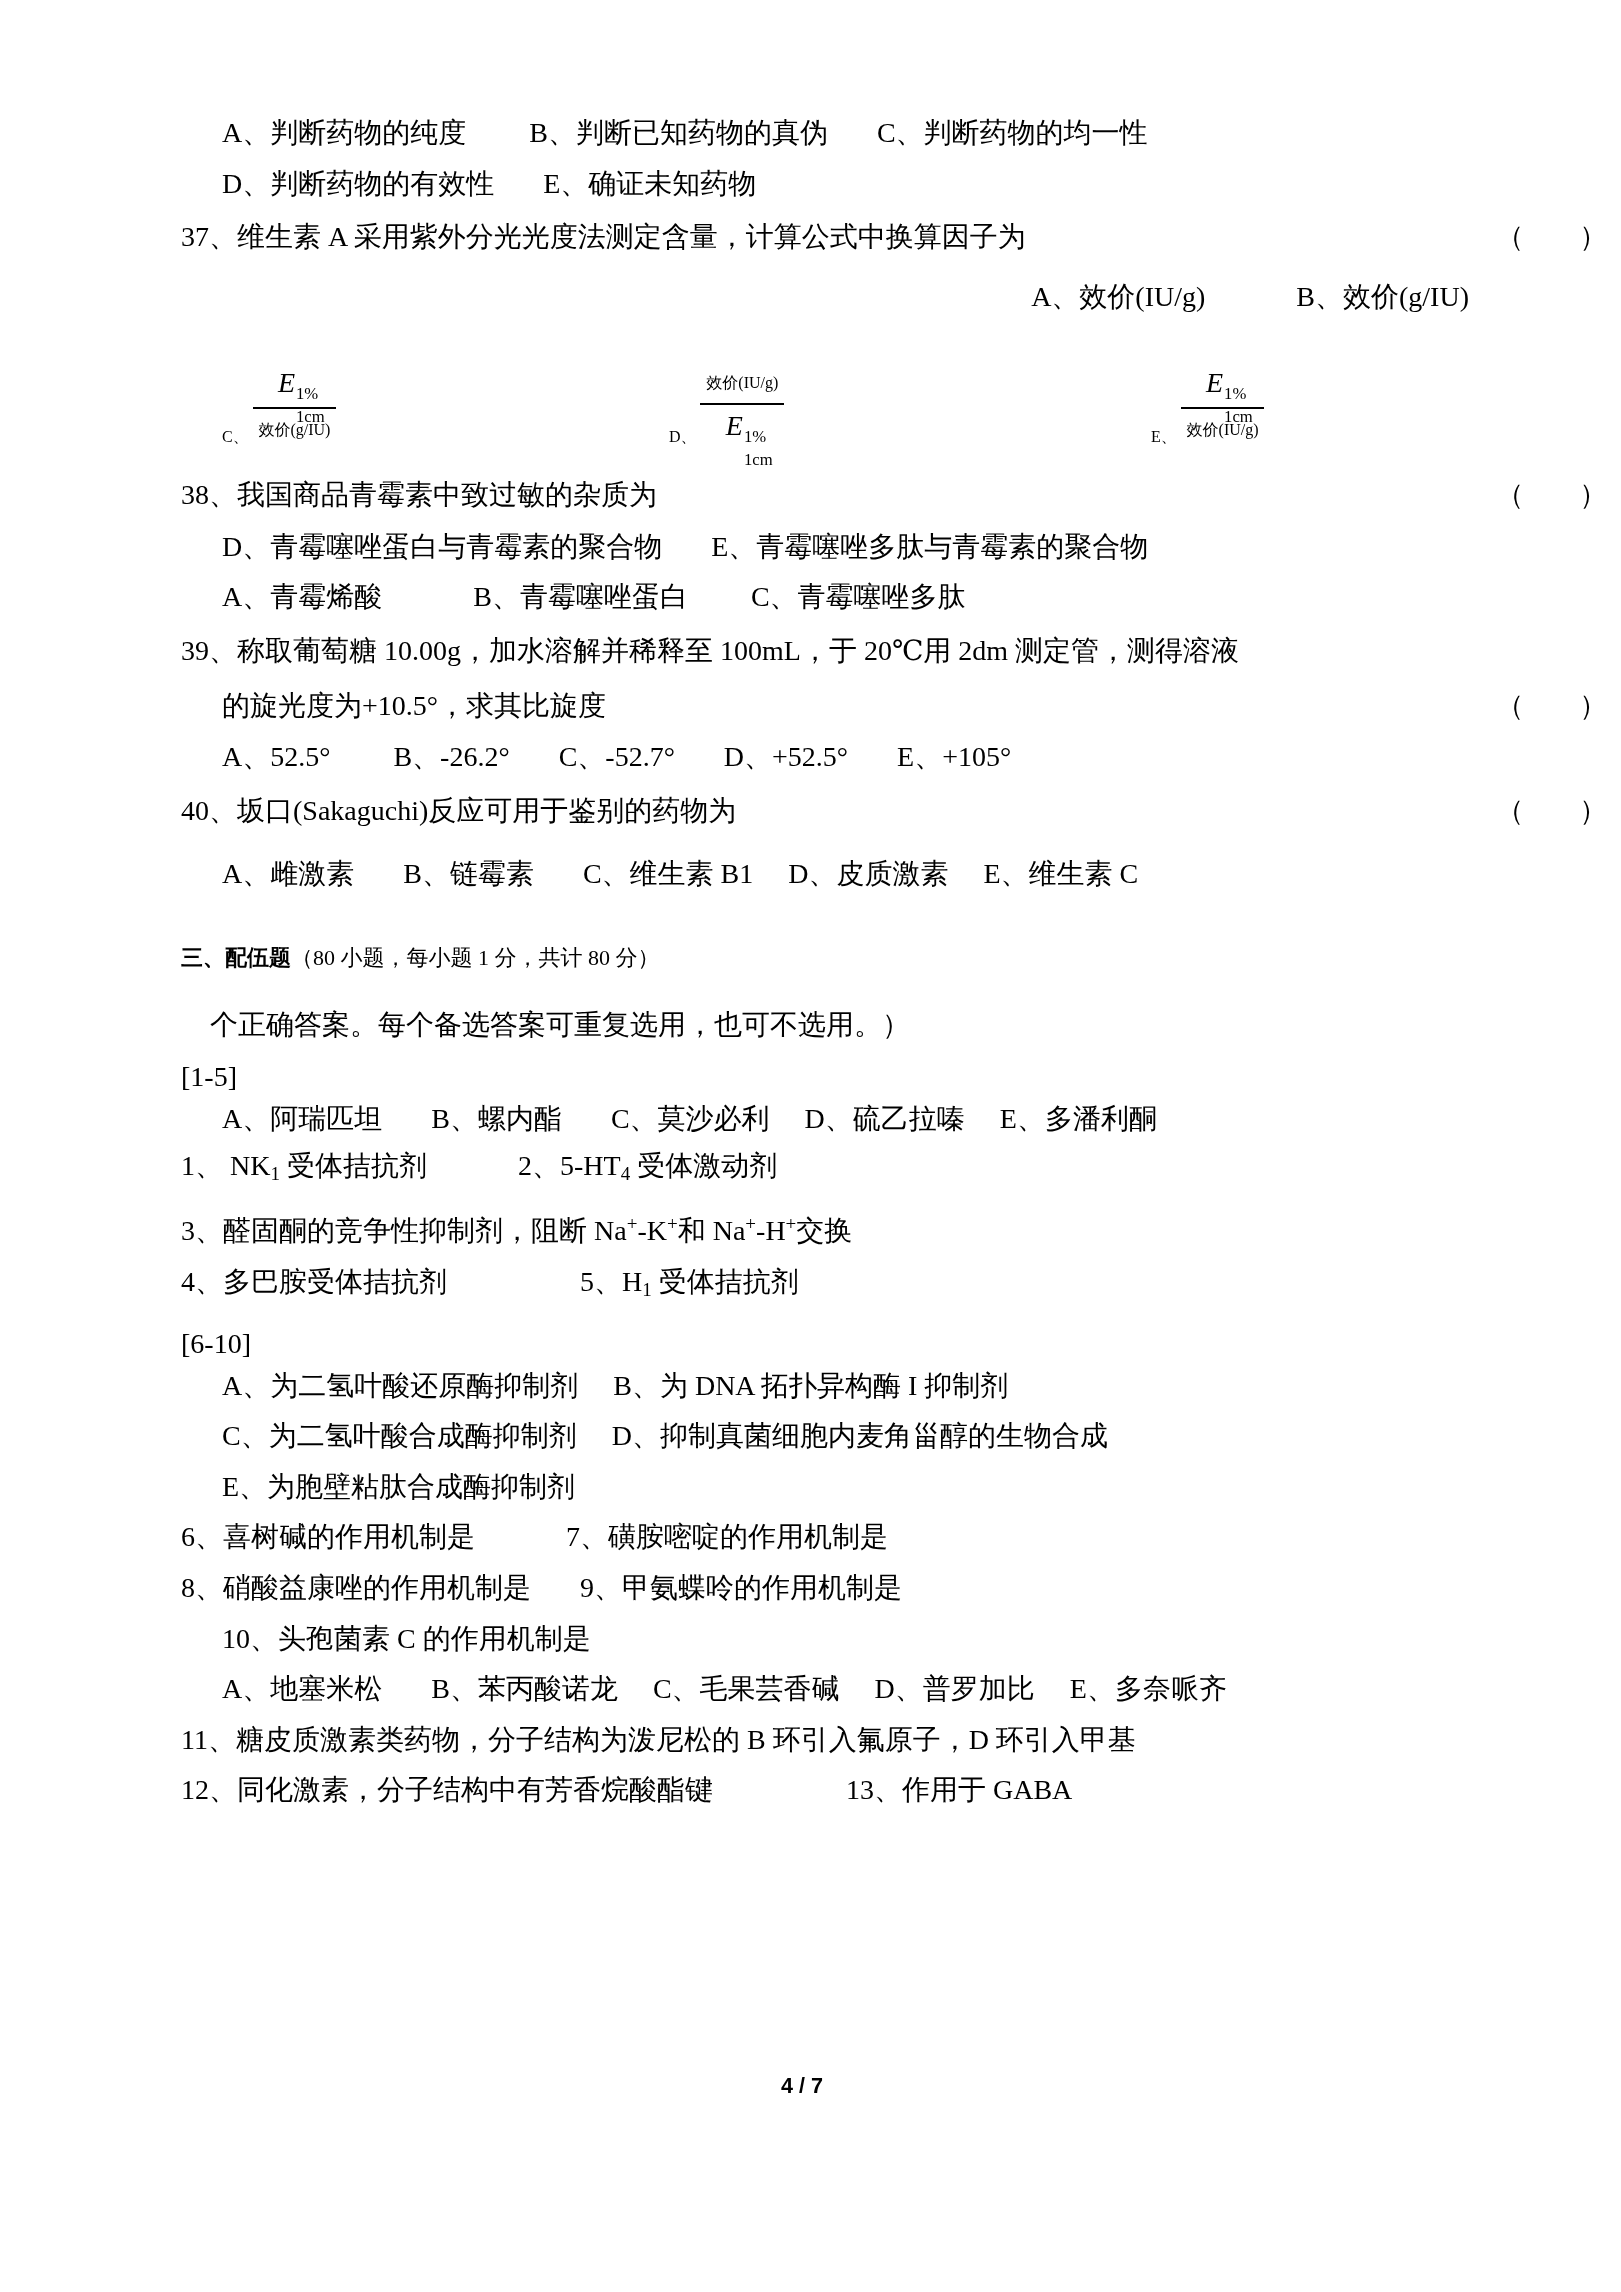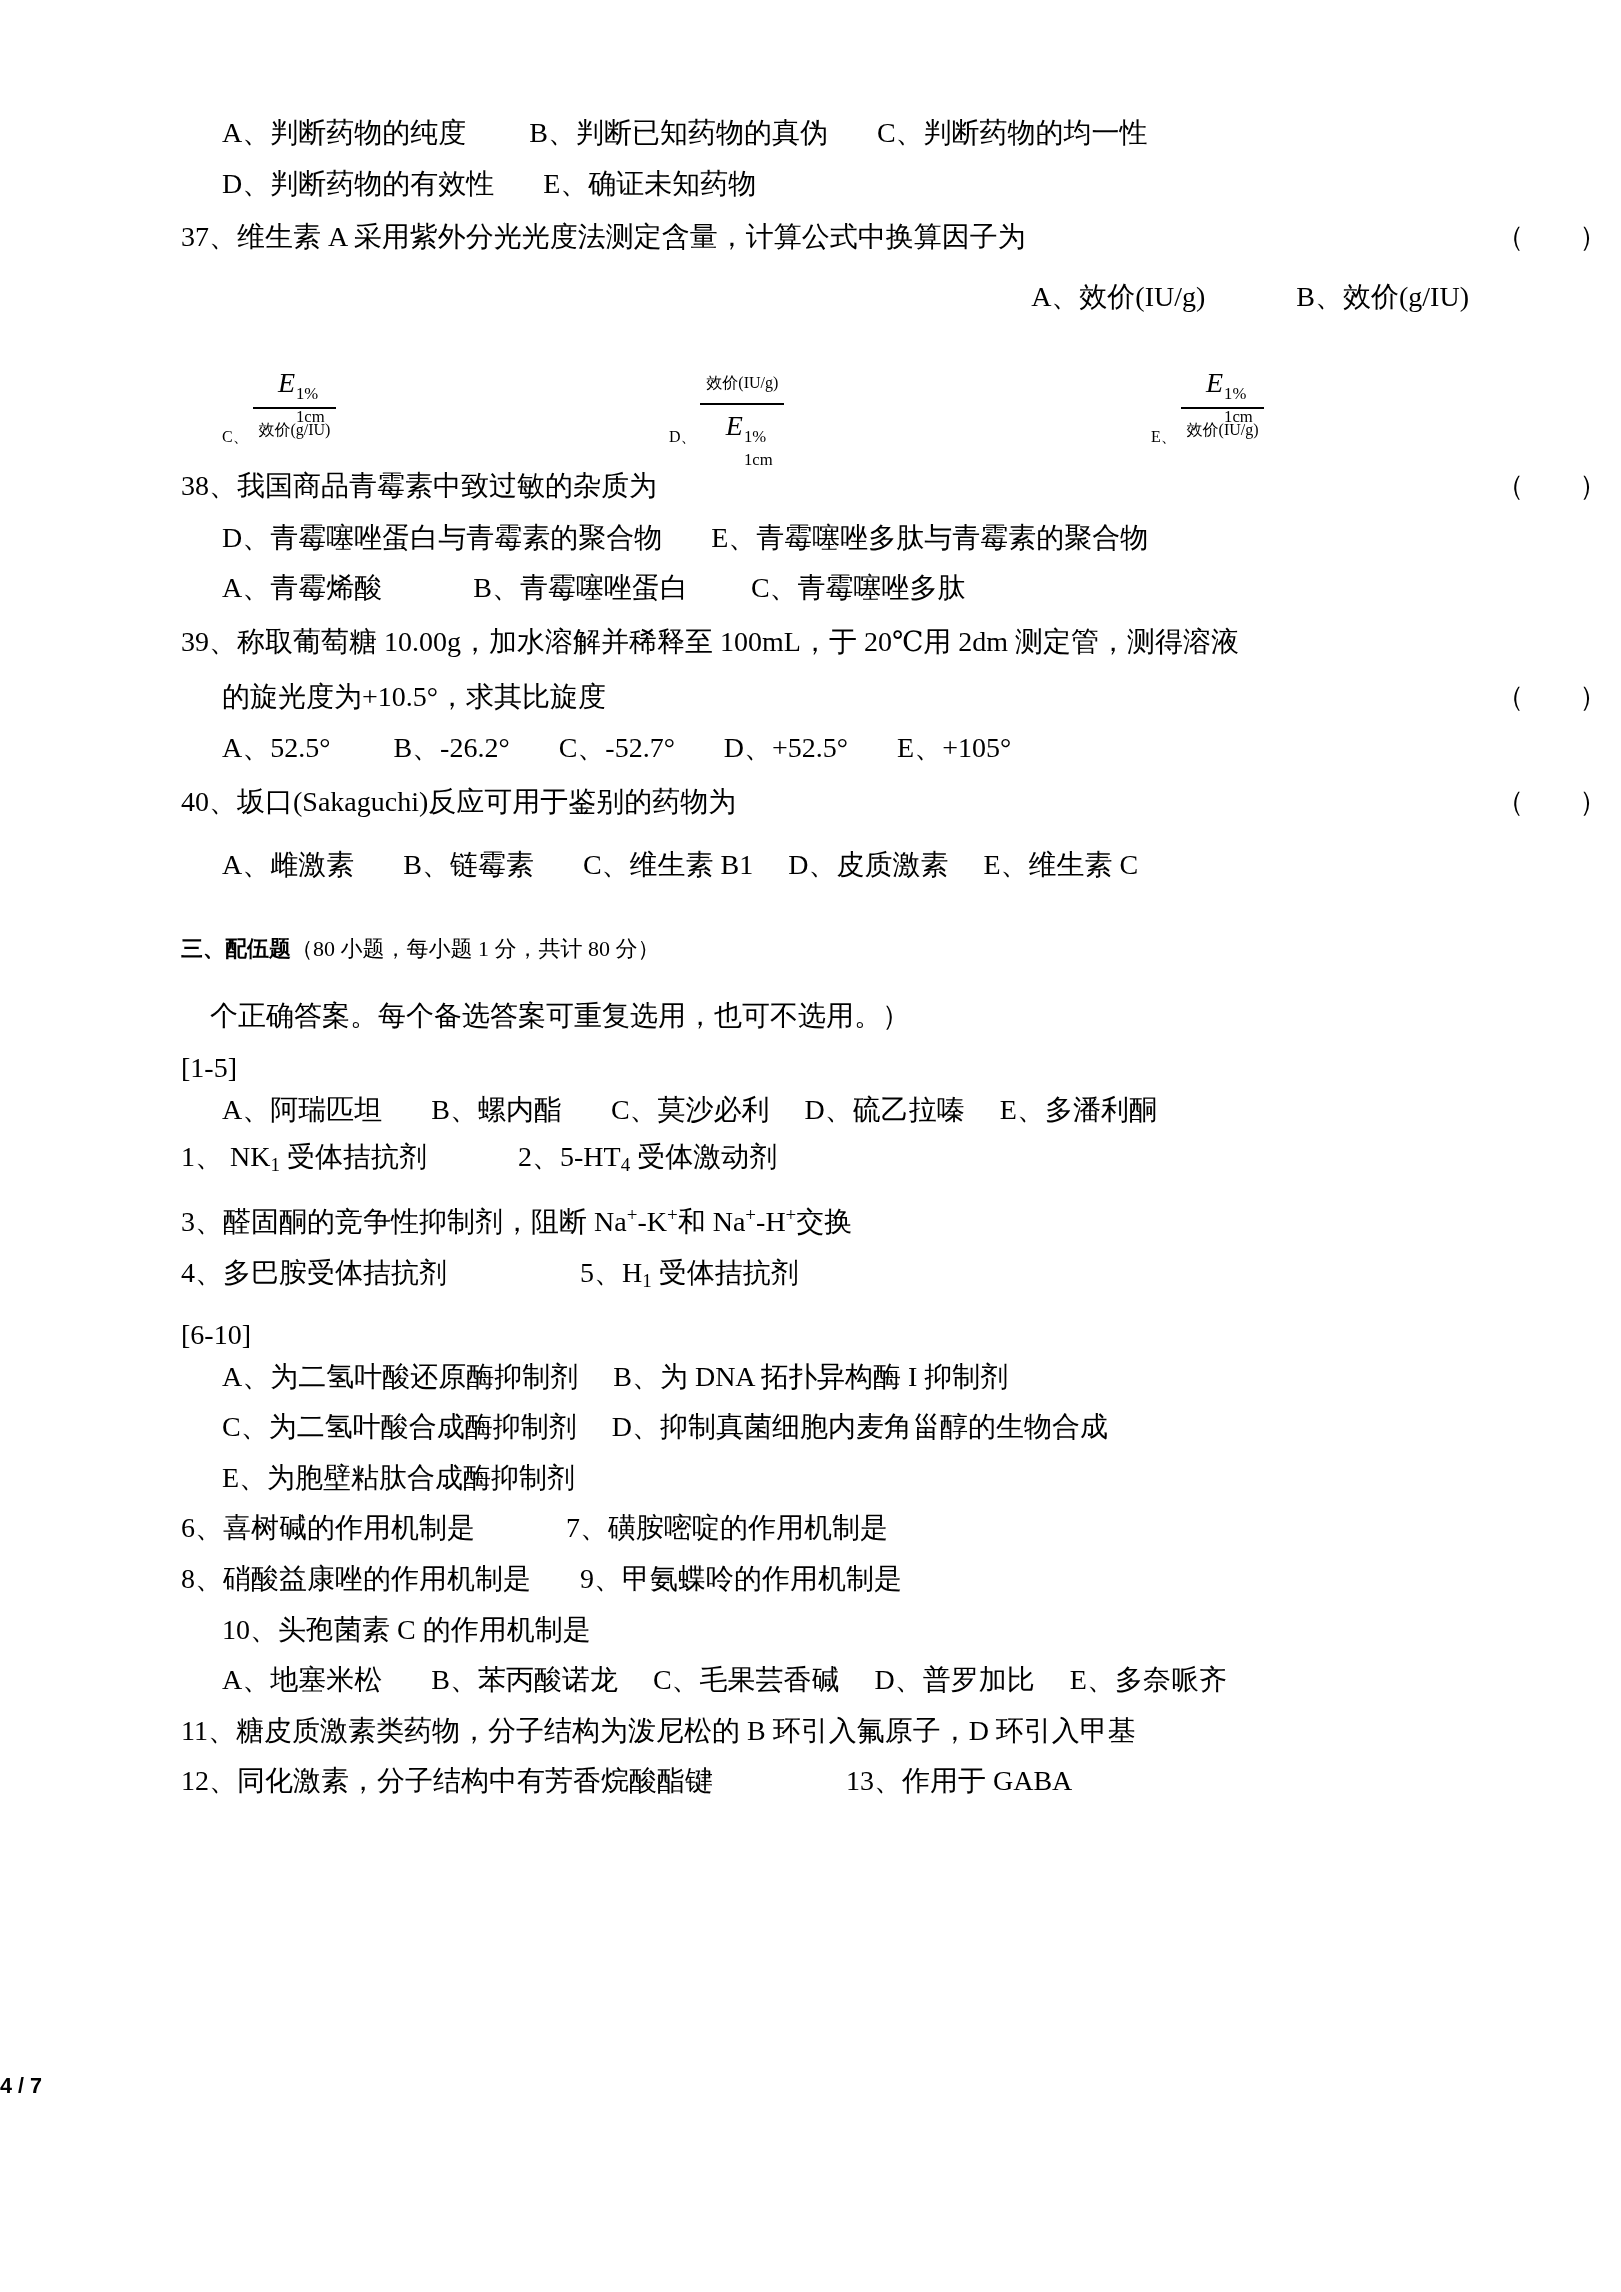--- a/index.html
+++ b/index.html
@@ -127,21 +127,21 @@
     font-size: 28px;
     line-height: 39px;
     margin-bottom: 5.9px;
     margin-top: 9.8px;
   }
   .footer {
     position: absolute;
     left: 0;
     right: 17px;
     bottom: 86px;
-    text-align: left;
+    text-align: center;
     font-size: 21.6px;
     font-weight: bold;
     font-family: "Liberation Sans", sans-serif;
   }
   .sp2 { display: inline-block; width: 2ch; }
   .sp3 { display: inline-block; width: 3ch; }
   .sp4 { display: inline-block; width: 4ch; }
   .sp6 { display: inline-block; width: 6ch; }
 </style>
 </head>
@@ -185,21 +185,21 @@
     </div>
     <div class="fracitem" style="left:970px;">
       <span class="fraclabel">E、</span>
       <span class="frac">
         <span class="num"><span class="esym">E<span class="ss"><b class="up">1%</b><b class="dn">1cm</b></span></span><span class="sp2"></span></span>
         <span class="den">效价(IU/g)</span>
       </span>
     </div>
   </div>
 
-  <div class="qline ind0" style="margin-top:18px;">
+  <div class="qline ind0" style="margin-top:27px;">
     <span>38、我国商品青霉素中致过敏的杂质为</span>
     <span class="paren">（　）</span>
   </div>
   <div class="opts ind1">
     <span>D、青霉噻唑蛋白与青霉素的聚合物</span><span class="sp3"></span>
     <span>E、青霉噻唑多肽与青霉素的聚合物</span>
   </div>
   <div class="opts ind1" style="margin-top:13.7px;">
     <span>A、青霉烯酸</span><span class="sp6"></span>
     <span>B、青霉噻唑蛋白</span><span class="sp4"></span>

